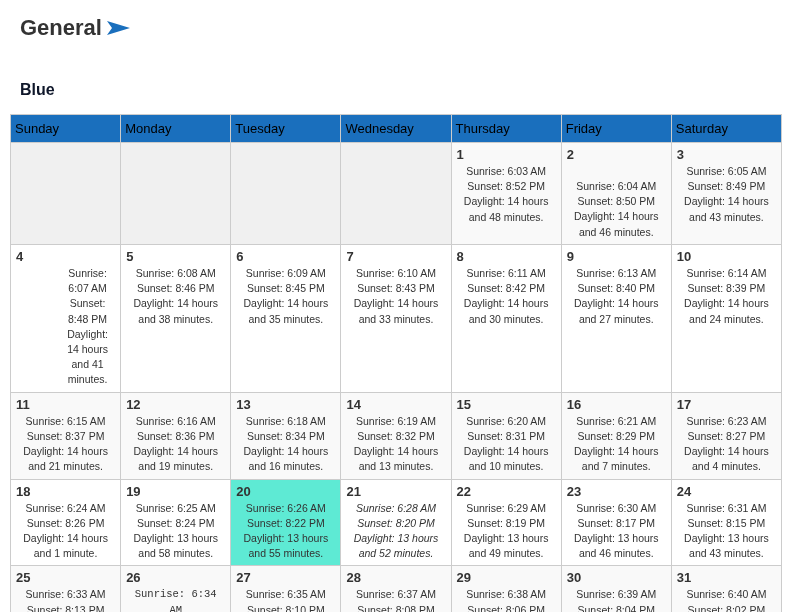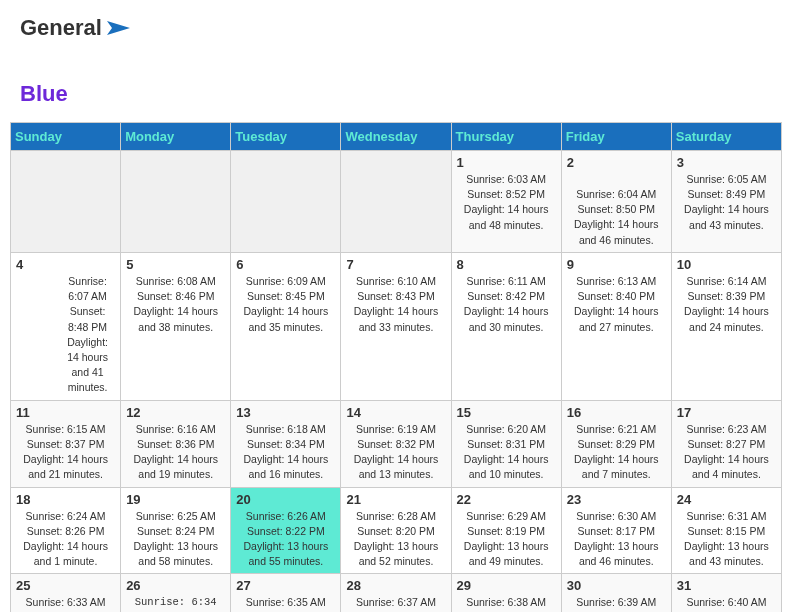--- a/index.html
+++ b/index.html
@@ -39,23 +39,23 @@
     .location-title {
       font-size: 18px;
       color: #555;
     }
     .calendar {
       width: 100%;
       border-collapse: collapse;
     }
     .calendar th {
       background: #1a6fbd;
-      color: #5eead4;
+      color: #000000;
       font-size: 13px;
-      font-weight: bold;
+      font-weight: normal;
       padding: 6px 4px;
       text-align: left;
       border: 1px solid #ccc;
     }
     .calendar td {
       border: 1px solid #ccc;
       vertical-align: top;
       padding: 4px 5px;
       width: calc(100% / 7);
       min-height: 80px;
@@ -83,21 +83,21 @@
 <body>
 
 <div class="header-area">
   <div class="logo">
     <div class="logo-line">
       <span style="font-size:22px;font-weight:bold;color:#333;">General</span>
       <svg width="30" height="22" viewBox="0 0 30 22">
         <polygon points="5,4 28,11 5,18 10,11" fill="#1a6fbd"></polygon>
       </svg>
     </div>
-    <span style="font-size:22px;font-weight:bold;color:#6d28d9;margin-top:-4px;">Blue</span>
+    <span style="font-size:16px;font-weight:bold;color:#0f172a;margin-top:-4px;">Blue</span>
   </div>
   <div class="title-area">
     <div class="month-title"></div>
     <div class="location-title"></div>
   </div>
 </div>
 
 <table class="calendar">
   <thead>
     <tr id="dow-header">
@@ -237,21 +237,21 @@
 Daylight: 13 hours and 58 minutes.</div>
         </td>
         <td style="background: #5eead4;">
           <span class="day-num">20</span>
           <div class="day-info" style="white-space: pre-line;">Sunrise: 6:26 AM
 Sunset: 8:22 PM
 Daylight: 13 hours and 55 minutes.</div>
         </td>
         <td style="background: rgb(255, 255, 255);">
           <span class="day-num">21</span>
-          <div class="day-info" style="white-space: pre-line;">Sunrise: 6:28 AM
+          <div class="day-info" style="white-space: pre-line; font-style: italic;">Sunrise: 6:28 AM
 Sunset: 8:20 PM
 Daylight: 13 hours and 52 minutes.</div>
         </td>
         <td style="background: rgb(255, 255, 255);">
           <span class="day-num">22</span>
           <div class="day-info" style="white-space: pre-line;">Sunrise: 6:29 AM
 Sunset: 8:19 PM
 Daylight: 13 hours and 49 minutes.</div>
         </td>
         <td style="background: rgb(255, 255, 255);">

